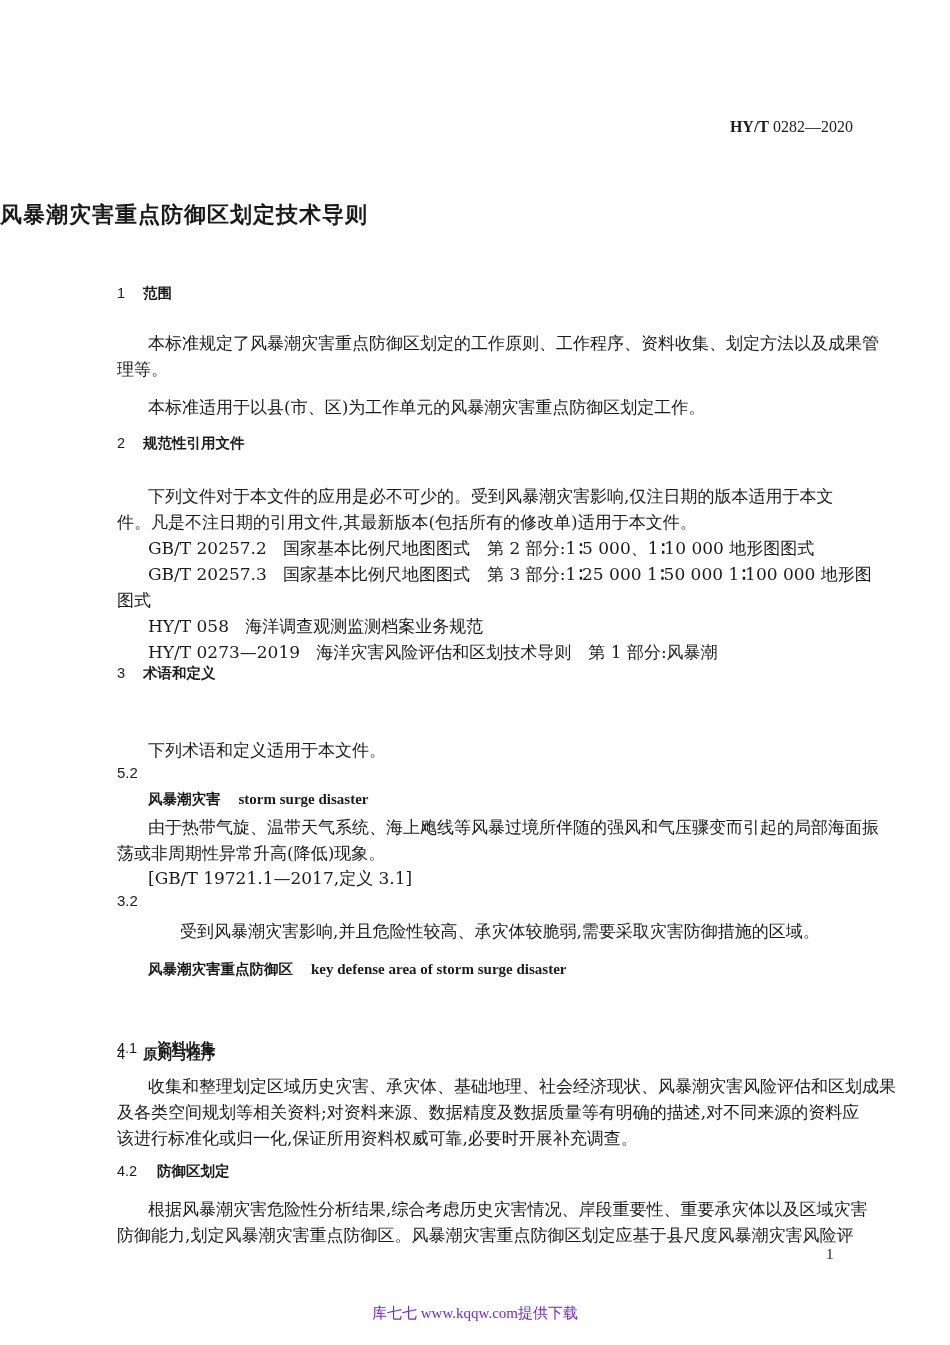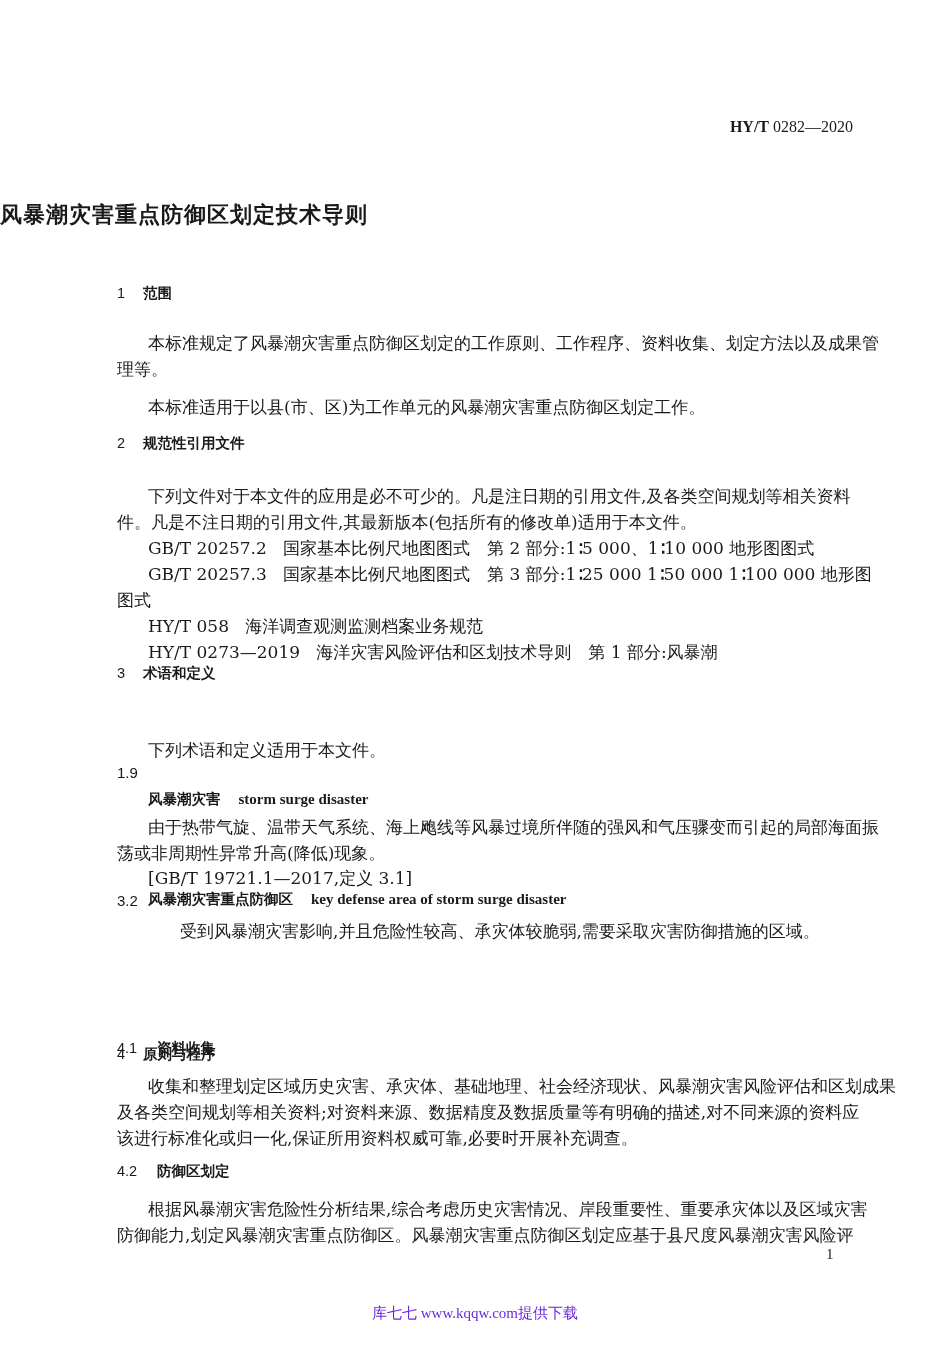--- a/index.html
+++ b/index.html
@@ -35,21 +35,21 @@
   <div class="abs h1" style="top:284px;">
     <span class="num">1</span><span>范围</span>
   </div>
   <div class="abs line" style="top:332px;">本标准规定了风暴潮灾害重点防御区划定的工作原则、工作程序、资料收集、划定方法以及成果管</div>
   <div class="abs line flush" style="top:358px;">理等。</div>
   <div class="abs line" style="top:396px;">本标准适用于以县(市、区)为工作单元的风暴潮灾害重点防御区划定工作。</div>
 
   <div class="abs h1" style="top:434px;">
     <span class="num">2</span><span>规范性引用文件</span>
   </div>
-  <div class="abs line" style="top:485px;">下列文件对于本文件的应用是必不可少的。凡是注日期的引用文件,及各类空间规划等相关资料</div>
+  <div class="abs line" style="top:485px;">下列文件对于本文件的应用是必不可少的。受到风暴潮灾害影响,仅注日期的版本适用于本文</div>
   <div class="abs line flush" style="top:511px;">件。凡是不注日期的引用文件,其最新版本(包括所有的修改单)适用于本文件。</div>
 
   <div class="abs line" style="top:537px;">
     <span>GB/T 20257.2</span>&nbsp;&nbsp;&nbsp;<span>国家基本比例尺地图图式　第 2 部分:1∶5 000、1∶10 000 地形图图式</span>
   </div>
   <div class="abs line" style="top:563px;">
     <span>GB/T 20257.3</span>&nbsp;&nbsp;&nbsp;<span>国家基本比例尺地图图式　第 3 部分:1∶25 000 1∶50 000 1∶100 000 地形图</span>
   </div>
   <div class="abs line flush" style="top:589px;">图式</div>
   <div class="abs line" style="top:615px;">
@@ -57,30 +57,30 @@
   </div>
   <div class="abs line" style="top:641px;">
     <span>HY/T 0273—2019</span>&nbsp;&nbsp;&nbsp;<span>海洋灾害风险评估和区划技术导则　第 1 部分:风暴潮</span>
   </div>
 
   <div class="abs h1" style="top:664px;">
     <span class="num">3</span><span>术语和定义</span>
   </div>
   <div class="abs line" style="top:739px;">下列术语和定义适用于本文件。</div>
 
-  <div class="abs termnum" style="top:764px;">1.9</div>
+  <div class="abs termnum" style="top:764px;">5.2</div>
   <div class="abs term" style="top:790px;">
     <span>风暴潮灾害</span><span class="en">storm surge disaster</span>
   </div>
   <div class="abs line" style="top:816px;">由于热带气旋、温带天气系统、海上飑线等风暴过境所伴随的强风和气压骤变而引起的局部海面振</div>
   <div class="abs line flush" style="top:842px;">荡或非周期性异常升高(降低)现象。</div>
   <div class="abs line" style="top:867px;">[GB/T 19721.1—2017,定义 3.1]</div>
 
   <div class="abs termnum" style="top:892px;">3.2</div>
-  <div class="abs term" style="top:890px;">
+  <div class="abs term" style="top:960px;">
     <span>风暴潮灾害重点防御区</span><span class="en">key defense area of storm surge disaster</span>
   </div>
   <div class="abs line" style="top:920px;margin-left:32px;">受到风暴潮灾害影响,并且危险性较高、承灾体较脆弱,需要采取灾害防御措施的区域。</div>
 
   <div class="abs h1" style="top:1045px;">
     <span class="num">4</span><span>原则与程序</span>
   </div>
 
   <div class="abs h1" style="top:1039px;">
     <span class="num wide">4.1</span><span>资料收集</span>

